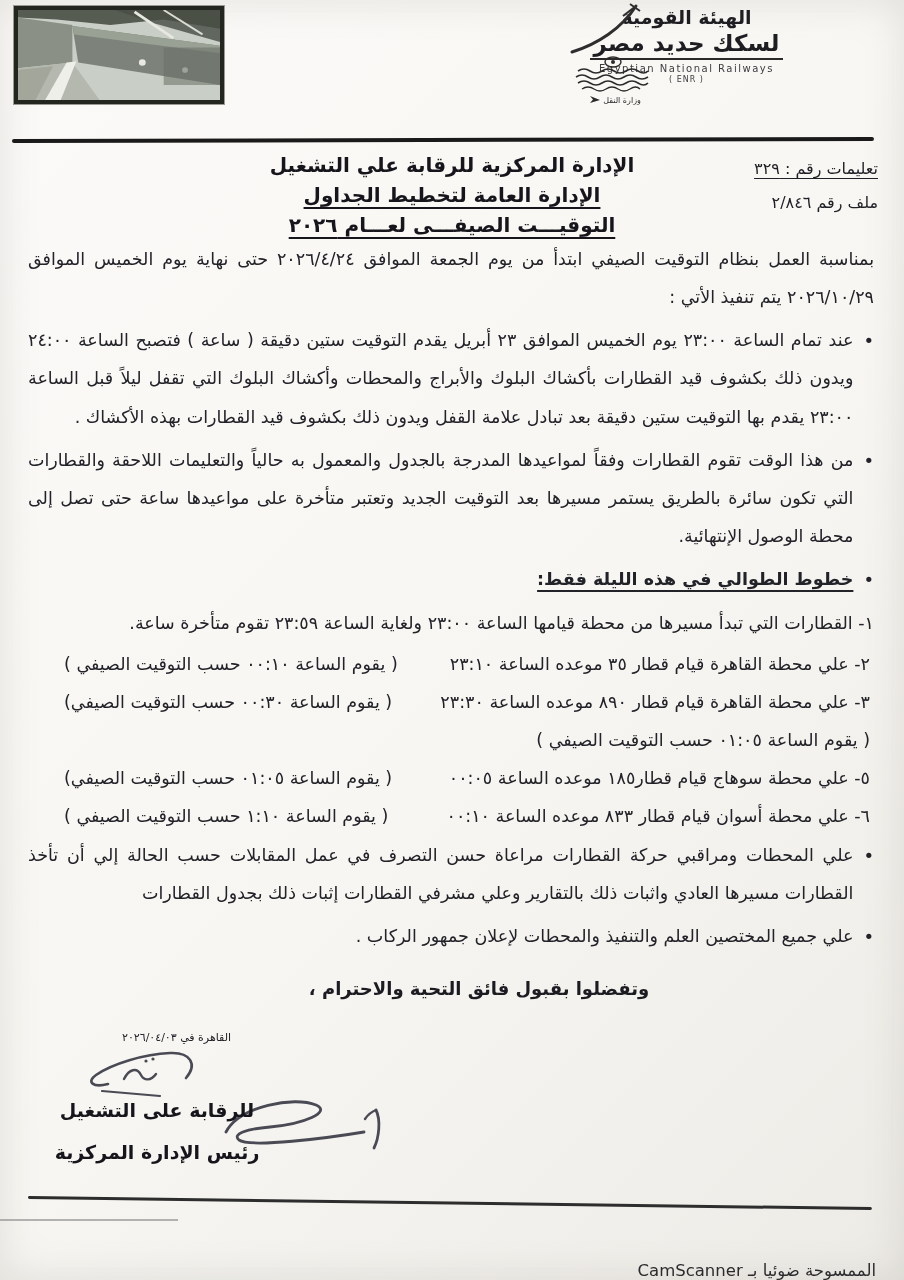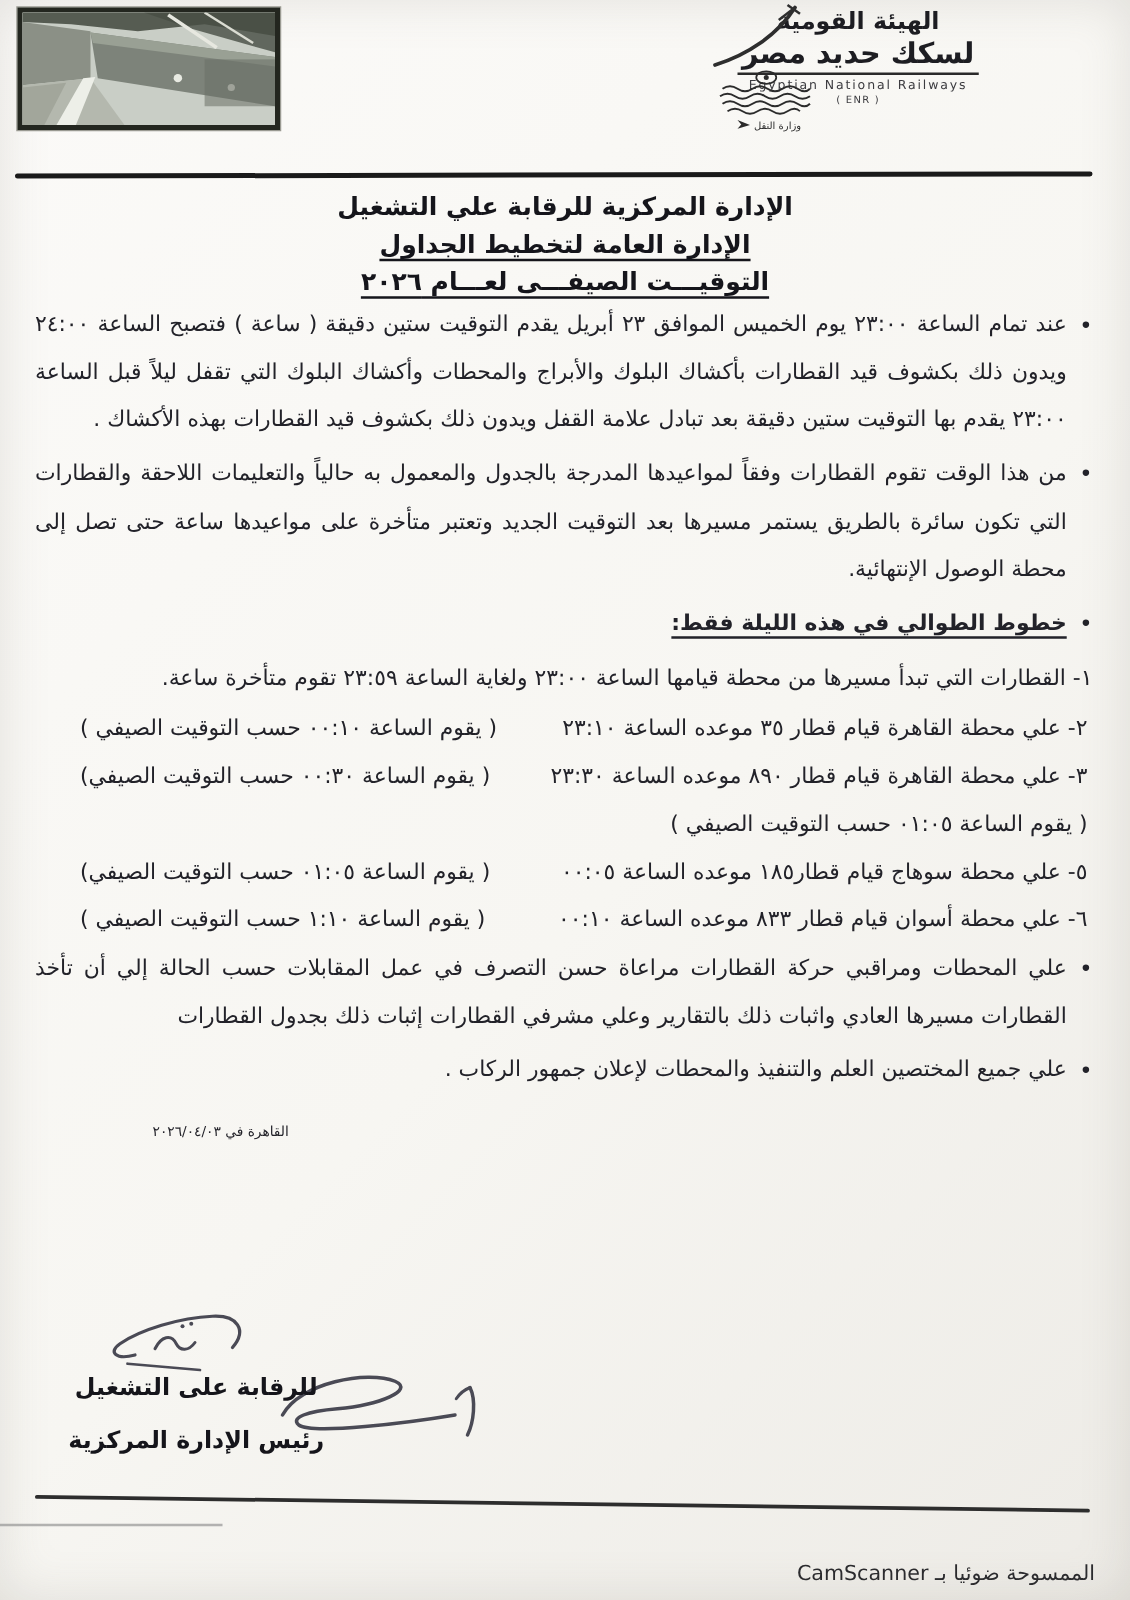--- a/index.html
+++ b/index.html
@@ -51,21 +51,21 @@
   .row .note { white-space:nowrap; }
   .salutation { text-align:center; font-weight:bold; font-size:18px; margin-top:12px; padding-left:56px; color:#1b1b21; }
   .dateline { margin-top:18px; text-align:right; padding-left:0; padding-right:0; font-size:11px; }
   .date-pos { padding-left:94px; text-align:left; direction:rtl; }
   
   .sig { position:absolute; top:1046px; left:46px; width:370px; height:150px; }
   .sig-name    { position:absolute; top:0;  left:20px; }
   .sig-flourish{ position:absolute; top:44px; left:158px; }
   .sig-titles  { position:absolute; top:44px; left:2px; width:218px; text-align:center; font-size:19px; font-weight:bold; line-height:2.2; color:#15151b; }
   
-  .footer { position:absolute; bottom:12px; right:28px; font-size:16.5px; color:#2b2b2e; }
+  .footer { position:absolute; bottom:0; right:28px; font-size:16.5px; color:#2b2b2e; }
   svg .ink { stroke:#4a4a55; fill:none; stroke-linecap:round; stroke-linejoin:round; }
 </style>
 </head>
 <body>
 
 <div class="page">
 
   <div class="photo-frame">
     <svg viewBox="0 0 208 96" preserveAspectRatio="none">
       <rect x="0" y="0" width="208" height="96" fill="#c9cec6"></rect>
@@ -104,28 +104,33 @@
       <path d="M2,23 q6,-4 12,0 t12,0 t12,0 t12,0 t12,0 t12,0" stroke="#2b2b2b" stroke-width="1.6" fill="none"></path>
       <path d="M4,29 q6,-4 12,0 t12,0 t12,0 t12,0 t12,0 t10,0" stroke="#2b2b2b" stroke-width="1.6" fill="none"></path>
       <path d="M8,35 q6,-4 12,0 t12,0 t12,0 t12,0 t10,0" stroke="#2b2b2b" stroke-width="1.4" fill="none"></path>
       <polygon points="16,42 26,46 16,49 19,45.5" fill="#2b2b2b"></polygon>
       <text x="48" y="49" font-size="8" text-anchor="middle" fill="#2b2b2b">وزارة النقل</text>
     </svg>
   </div>
 
   <div class="rule-top"></div>
 
+  <div class="ref">
+    <div class="u">تعليمات رقم : ٣٢٩</div>
+    <div>ملف رقم ٢/٨٤٦</div>
+  </div>
 
   <div class="titles">
     <div>الإدارة المركزية للرقابة علي التشغيل</div>
     <div class="u">الإدارة العامة لتخطيط الجداول</div>
     <div class="u">التوقيـــت الصيفـــى لعـــام ٢٠٢٦</div>
   </div>
 
   <div class="doc-body">
+    <p class="para">بمناسبة العمل بنظام التوقيت الصيفي ابتدأ من يوم الجمعة الموافق ٢٠٢٦/٤/٢٤ حتى نهاية يوم الخميس الموافق ٢٠٢٦/١٠/٢٩ يتم تنفيذ الأتي :</p>
 
     <div class="bullet">
       <span class="dot">•</span>
       <div class="btxt">عند تمام الساعة ٢٣:٠٠ يوم الخميس الموافق ٢٣ أبريل يقدم التوقيت ستين دقيقة ( ساعة ) فتصبح الساعة ٢٤:٠٠ ويدون ذلك بكشوف قيد القطارات بأكشاك البلوك والأبراج والمحطات وأكشاك البلوك التي تقفل ليلاً قبل الساعة ٢٣:٠٠ يقدم بها التوقيت ستين دقيقة بعد تبادل علامة القفل ويدون ذلك بكشوف قيد القطارات بهذه الأكشاك .</div>
     </div>
 
     <div class="bullet">
       <span class="dot">•</span>
       <div class="btxt">من هذا الوقت تقوم القطارات وفقاً لمواعيدها المدرجة بالجدول والمعمول به حالياً والتعليمات اللاحقة والقطارات التي تكون سائرة بالطريق يستمر مسيرها بعد التوقيت الجديد وتعتبر متأخرة على مواعيدها ساعة حتى تصل إلى محطة الوصول الإنتهائية.</div>
     </div>
@@ -160,20 +165,21 @@
     <div class="bullet">
       <span class="dot">•</span>
       <div class="btxt">علي المحطات ومراقبي حركة القطارات مراعاة حسن التصرف في عمل المقابلات حسب الحالة إلي أن تأخذ القطارات مسيرها العادي واثبات ذلك بالتقارير وعلي مشرفي القطارات إثبات ذلك بجدول القطارات</div>
     </div>
 
     <div class="bullet">
       <span class="dot">•</span>
       <div class="btxt">علي جميع المختصين العلم والتنفيذ والمحطات لإعلان جمهور الركاب .</div>
     </div>
 
+    <div class="salutation">وتفضلوا بقبول فائق التحية والاحترام ،</div>
 
     <div class="dateline date-pos">القاهرة في ٢٠٢٦/٠٤/٠٣</div>
   </div>
 
   <div class="sig">
     <svg class="sig-name" width="155" height="56" viewBox="0 0 155 56">
       <path class="ink" d="M120,32 C132,18 124,6 104,7 C78,8 46,18 30,29 C20,36 27,42 42,38" stroke-width="2.6"></path>
       <path class="ink" d="M58,33 c5,-10 13,-12 17,-4 c3,6 10,6 15,-1" stroke-width="2.4"></path>
       <circle cx="80" cy="15" r="1.6" fill="#4a4a55"></circle>
       <circle cx="87" cy="13" r="1.6" fill="#4a4a55"></circle>

